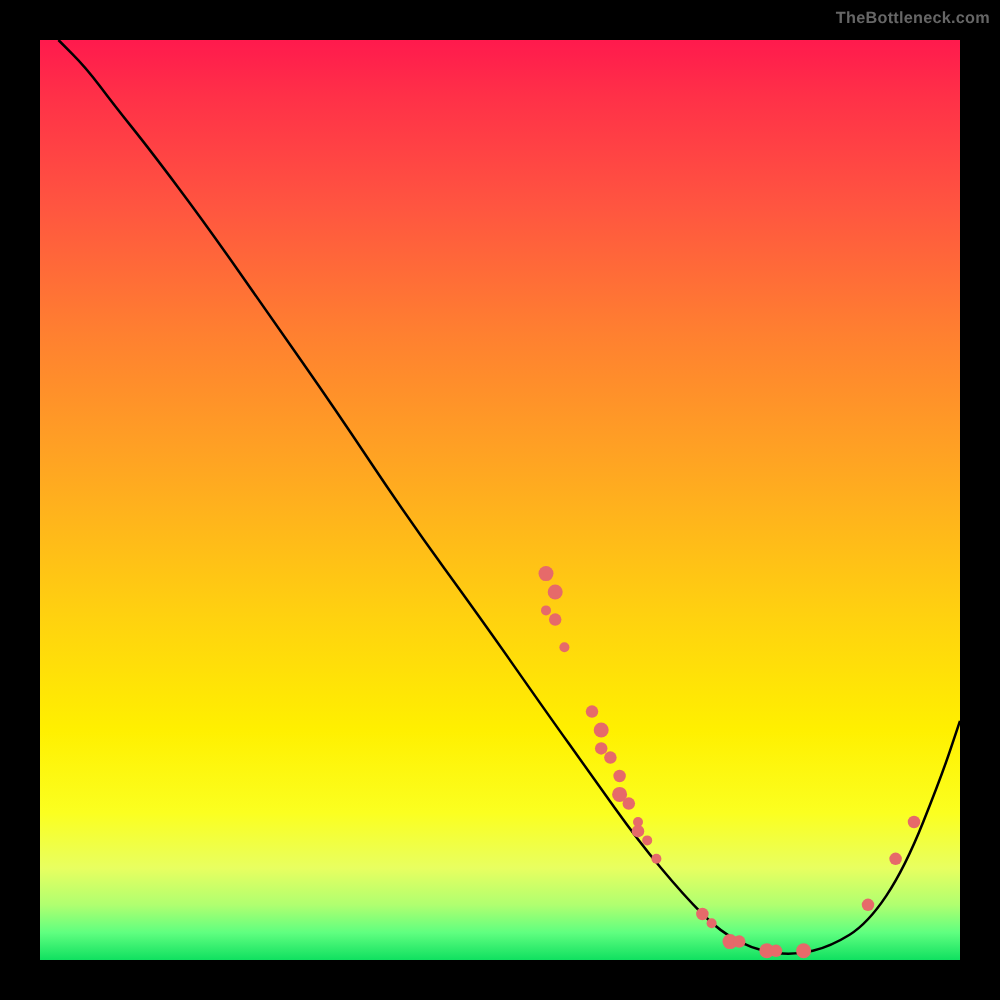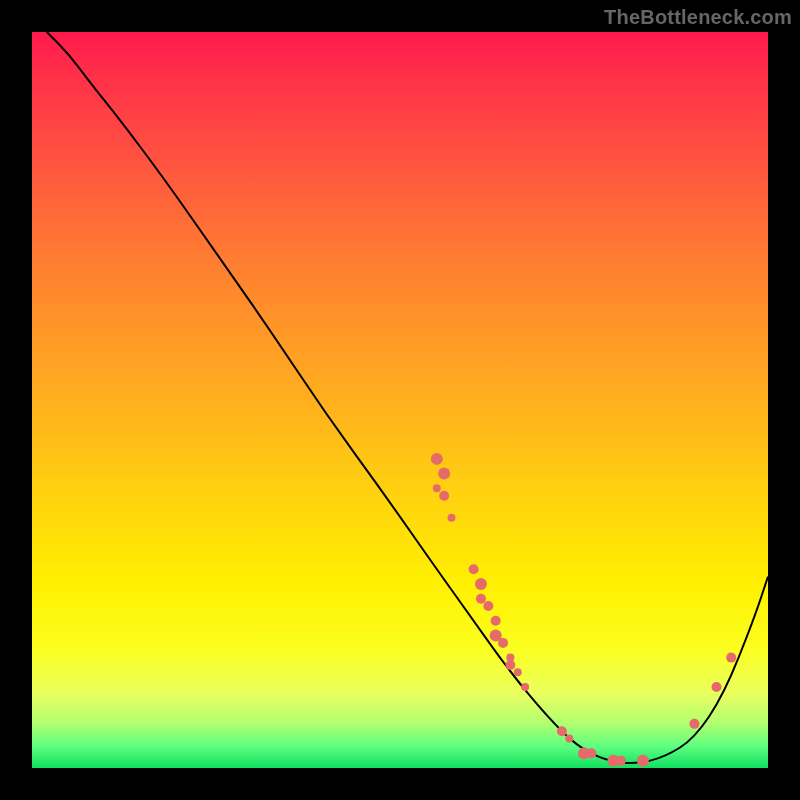--- a/index.html
+++ b/index.html
@@ -28,21 +28,21 @@
       #e8ff60 90%,
       #b0ff70 94%,
       #60ff80 97%,
       #10e060 100%
     );
   }
   .watermark {
     position: absolute;
     top: 6px;
     right: 8px;
-    font-size: 20px;
+    font-size: 13px;
     font-weight: bold;
     color: #666;
     letter-spacing: 0.2px;
   }
   svg.curve {
     position: absolute;
     left: 0; top: 0;
     width: 100%; height: 100%;
     overflow: visible;
   }

